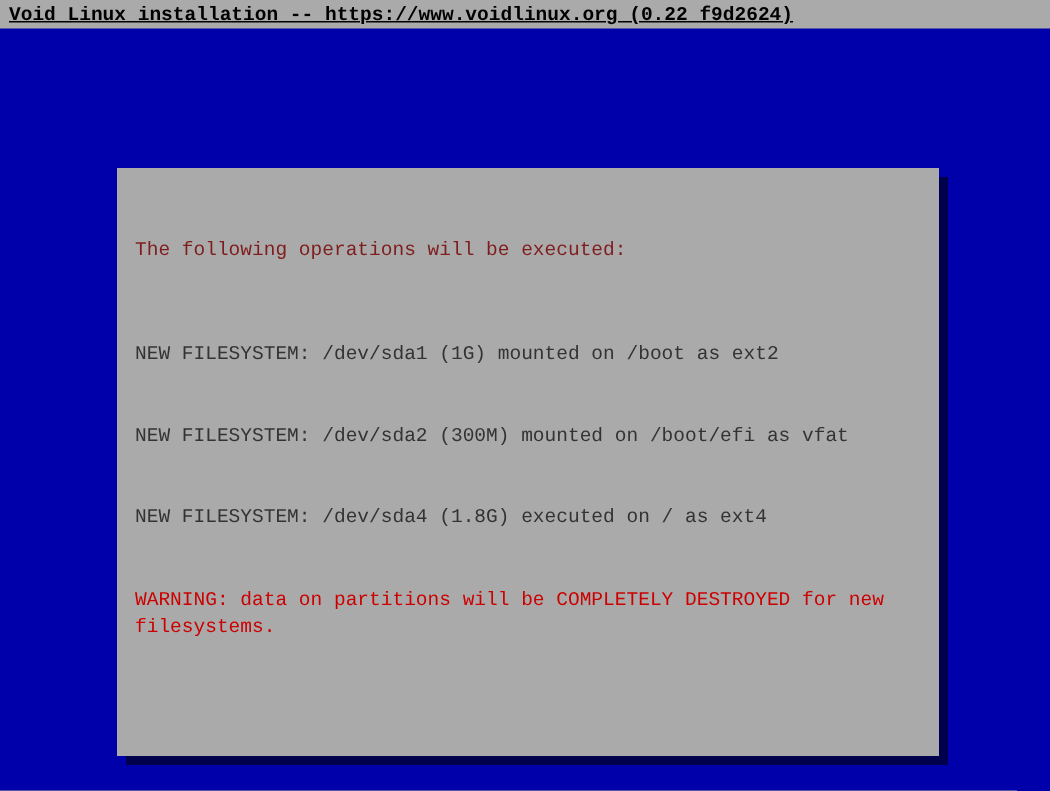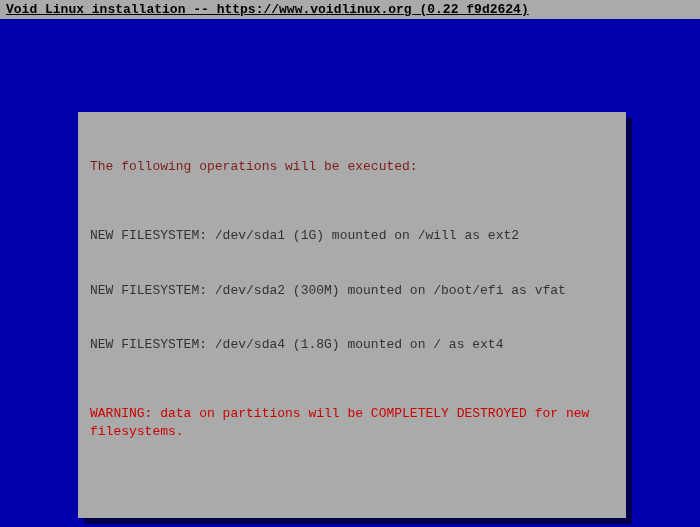--- a/index.html
+++ b/index.html
@@ -30,32 +30,32 @@
   }
   .dialog-body {
     padding: 10px 12px 8px 12px;
     color: #333333;
     min-height: 228px;
     white-space: pre-wrap;
     line-height: 1.4;
   }
   .intro { color: #7f1d1d; margin-bottom: 14px; }
   .fs-line { color: #333333; }
-  .warning { color: #cc0000; margin-top: 14px; margin-bottom: 14px; }
+  .warning { color: #cc0000; margin-bottom: 14px; }
 </style>
 </head>
 <body>
 
 <div class="titlebar">
   <span>Void Linux installation -- https://www.voidlinux.org (0.22 f9d2624)</span>
 </div>
 
 <div class="dialog">
   <div class="dialog-body">
     <div class="intro">The following operations will be executed:</div>
-    <div class="fs-line">NEW FILESYSTEM: /dev/sda1 (1G) mounted on /will as ext2</div>
+    <div class="fs-line">NEW FILESYSTEM: /dev/sda1 (1G) mounted on /boot as ext2</div>
     <div class="fs-line">NEW FILESYSTEM: /dev/sda2 (300M) mounted on /boot/efi as vfat</div>
-    <div class="fs-line">NEW FILESYSTEM: /dev/sda4 (1.8G) mounted on / as ext4</div>
+    <div class="fs-line">NEW FILESYSTEM: /dev/sda4 (1.8G) executed on / as ext4</div>
     <div class="warning">WARNING: data on partitions will be COMPLETELY DESTROYED for new filesystems.</div>
     
   </div>
 
 </div>
 
 </body></html>

